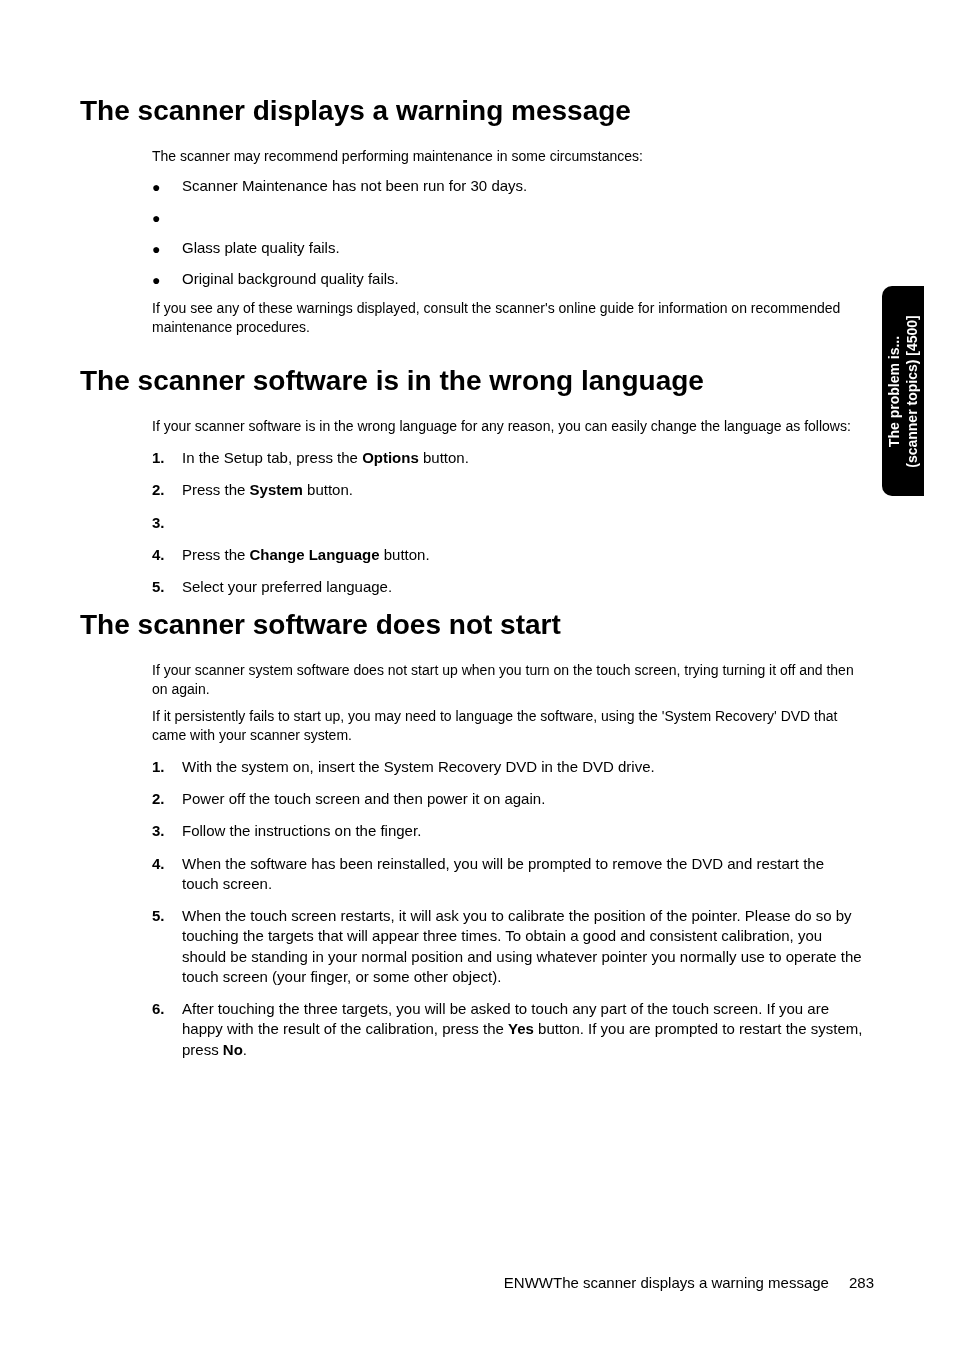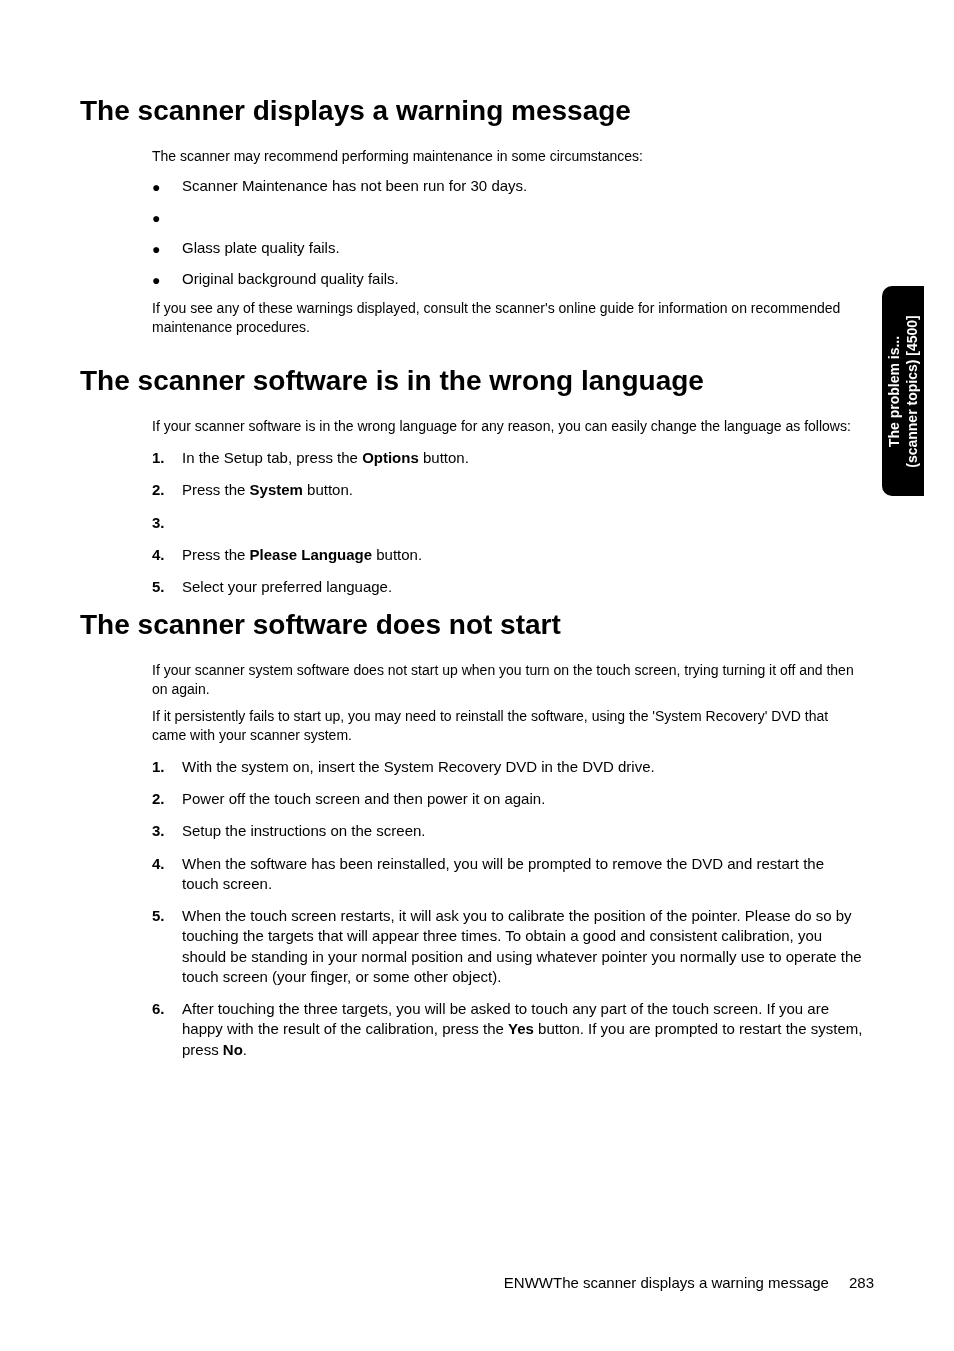--- a/index.html
+++ b/index.html
@@ -74,45 +74,45 @@
         </li>
       <li>
           <span class="n">2.</span>
           <span><span>Press the </span><span class="b">System</span><span> button.</span></span>
         </li>
       <li>
           <span class="n">3.</span>
         </li>
       <li>
           <span class="n">4.</span>
-          <span><span>Press the </span><span class="b">Please Language</span><span> button.</span></span>
+          <span><span>Press the </span><span class="b">Change Language</span><span> button.</span></span>
         </li>
       <li>
           <span class="n">5.</span>
           <span><span>Select your preferred language.</span></span>
         </li>
     </ol>
   </div>
 
   <h1 class="section gap2">The scanner software does not start</h1>
   <div class="body-indent">
     <p>If your scanner system software does not start up when you turn on the touch screen, trying turning it off and then on again.</p>
-    <p>If it persistently fails to start up, you may need to reinstall the software, using the 'System Recovery' DVD that came with your scanner system.</p>
+    <p>If it persistently fails to start up, you may need to language the software, using the 'System Recovery' DVD that came with your scanner system.</p>
     <ol class="num">
       <li>
           <span class="n">1.</span>
           <span>With the system on, insert the System Recovery DVD in the DVD drive.</span>
         </li>
       <li>
           <span class="n">2.</span>
           <span>Power off the touch screen and then power it on again.</span>
         </li>
       <li>
           <span class="n">3.</span>
-          <span>Setup the instructions on the screen.</span>
+          <span>Follow the instructions on the finger.</span>
         </li>
       <li>
           <span class="n">4.</span>
           <span>When the software has been reinstalled, you will be prompted to remove the DVD and restart the touch screen.</span>
         </li>
       <li>
           <span class="n">5.</span>
           <span>When the touch screen restarts, it will ask you to calibrate the position of the pointer. Please do so by touching the targets that will appear three times. To obtain a good and consistent calibration, you should be standing in your normal position and using whatever pointer you normally use to operate the touch screen (your finger, or some other object).</span>
         </li>
       <li>

